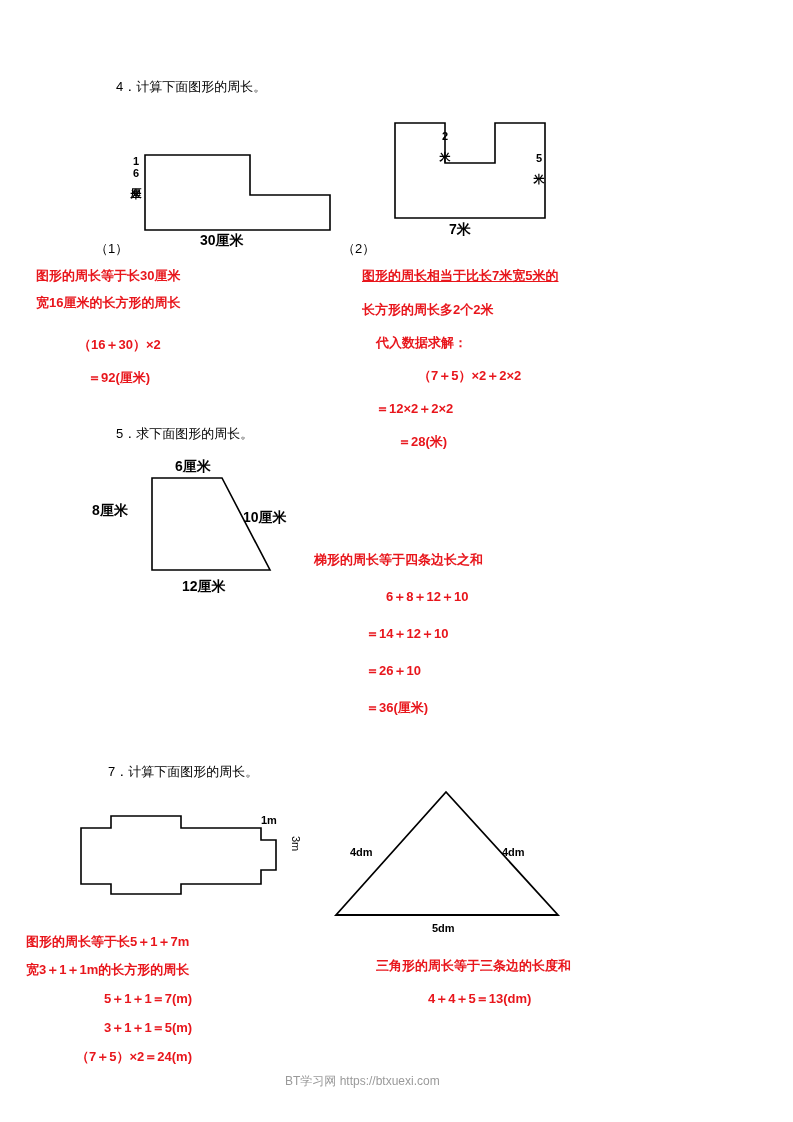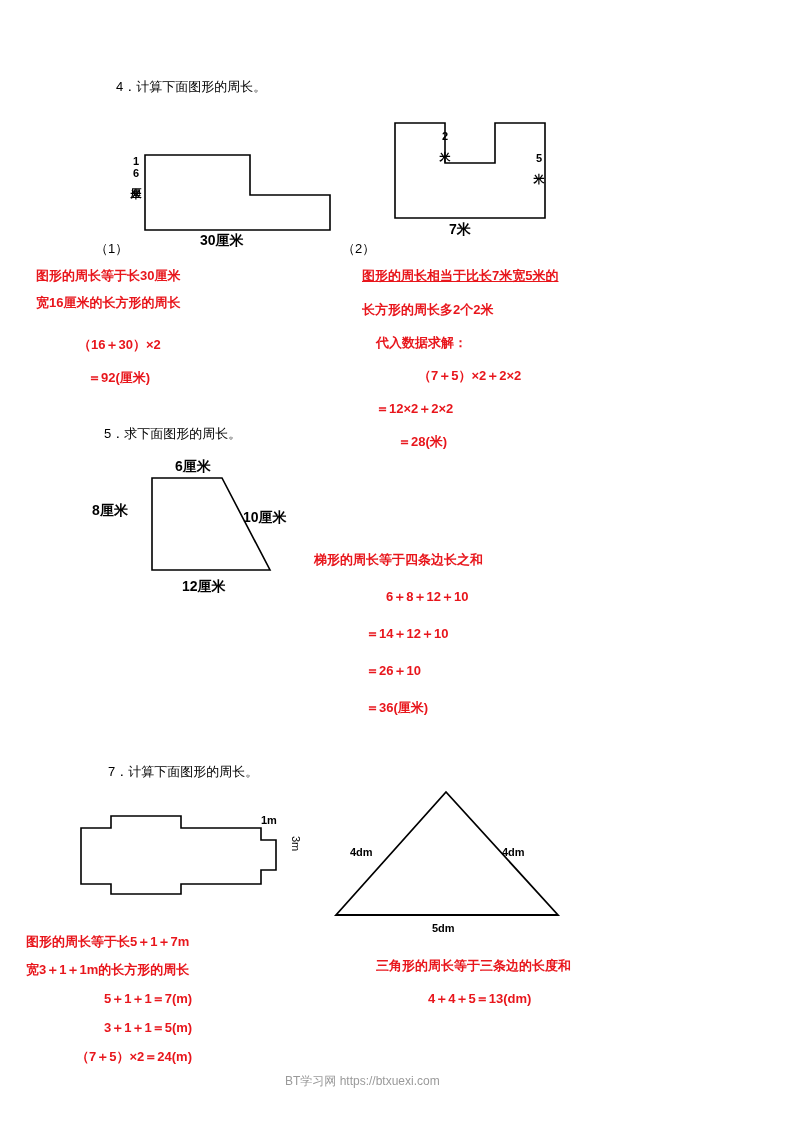--- a/index.html
+++ b/index.html
@@ -104,21 +104,21 @@
   <div class="abs red sol-big" style="left:78px; top:331px;">（16＋30）×2</div>
   <div class="abs red sol-big" style="left:88px; top:364px;">＝92(厘米)</div>
 
   <div class="abs red sol-big" style="left:362px; top:262px;text-decoration:underline;">图形的周长相当于比长7米宽5米的</div>
   <div class="abs red sol-big" style="left:362px; top:296px;">长方形的周长多2个2米</div>
   <div class="abs red sol-big" style="left:376px; top:329px;">代入数据求解：</div>
   <div class="abs red sol-big" style="left:418px; top:362px;">（7＋5）×2＋2×2</div>
   <div class="abs red sol-big" style="left:376px; top:395px;">＝12×2＋2×2</div>
   <div class="abs red sol-big" style="left:398px; top:428px;">＝28(米)</div>
 
-  <div class="abs qhead" style="left:104px; top:425px;">5．求下面图形的周长。</div>
+  <div class="abs qhead" style="left:116px; top:425px;">5．求下面图形的周长。</div>
 
   <div class="abs" style="left:130px; top:468px;">
     <svg width="160" height="115" viewBox="0 0 160 115">
       <polygon points="22,10 92,10 140,102 22,102" fill="none" stroke="#000" stroke-width="1.6"></polygon>
     </svg>
   </div>
   <div class="abs lbl" style="left:175px; top:458px;">6厘米</div>
   <div class="abs lbl" style="left:92px; top:504px; width:36px; text-align:center; line-height:13px; white-space:normal;">8厘米</div>
   <div class="abs lbl" style="left:243px; top:509px;">10厘米</div>
   <div class="abs lbl" style="left:182px; top:578px;">12厘米</div>

